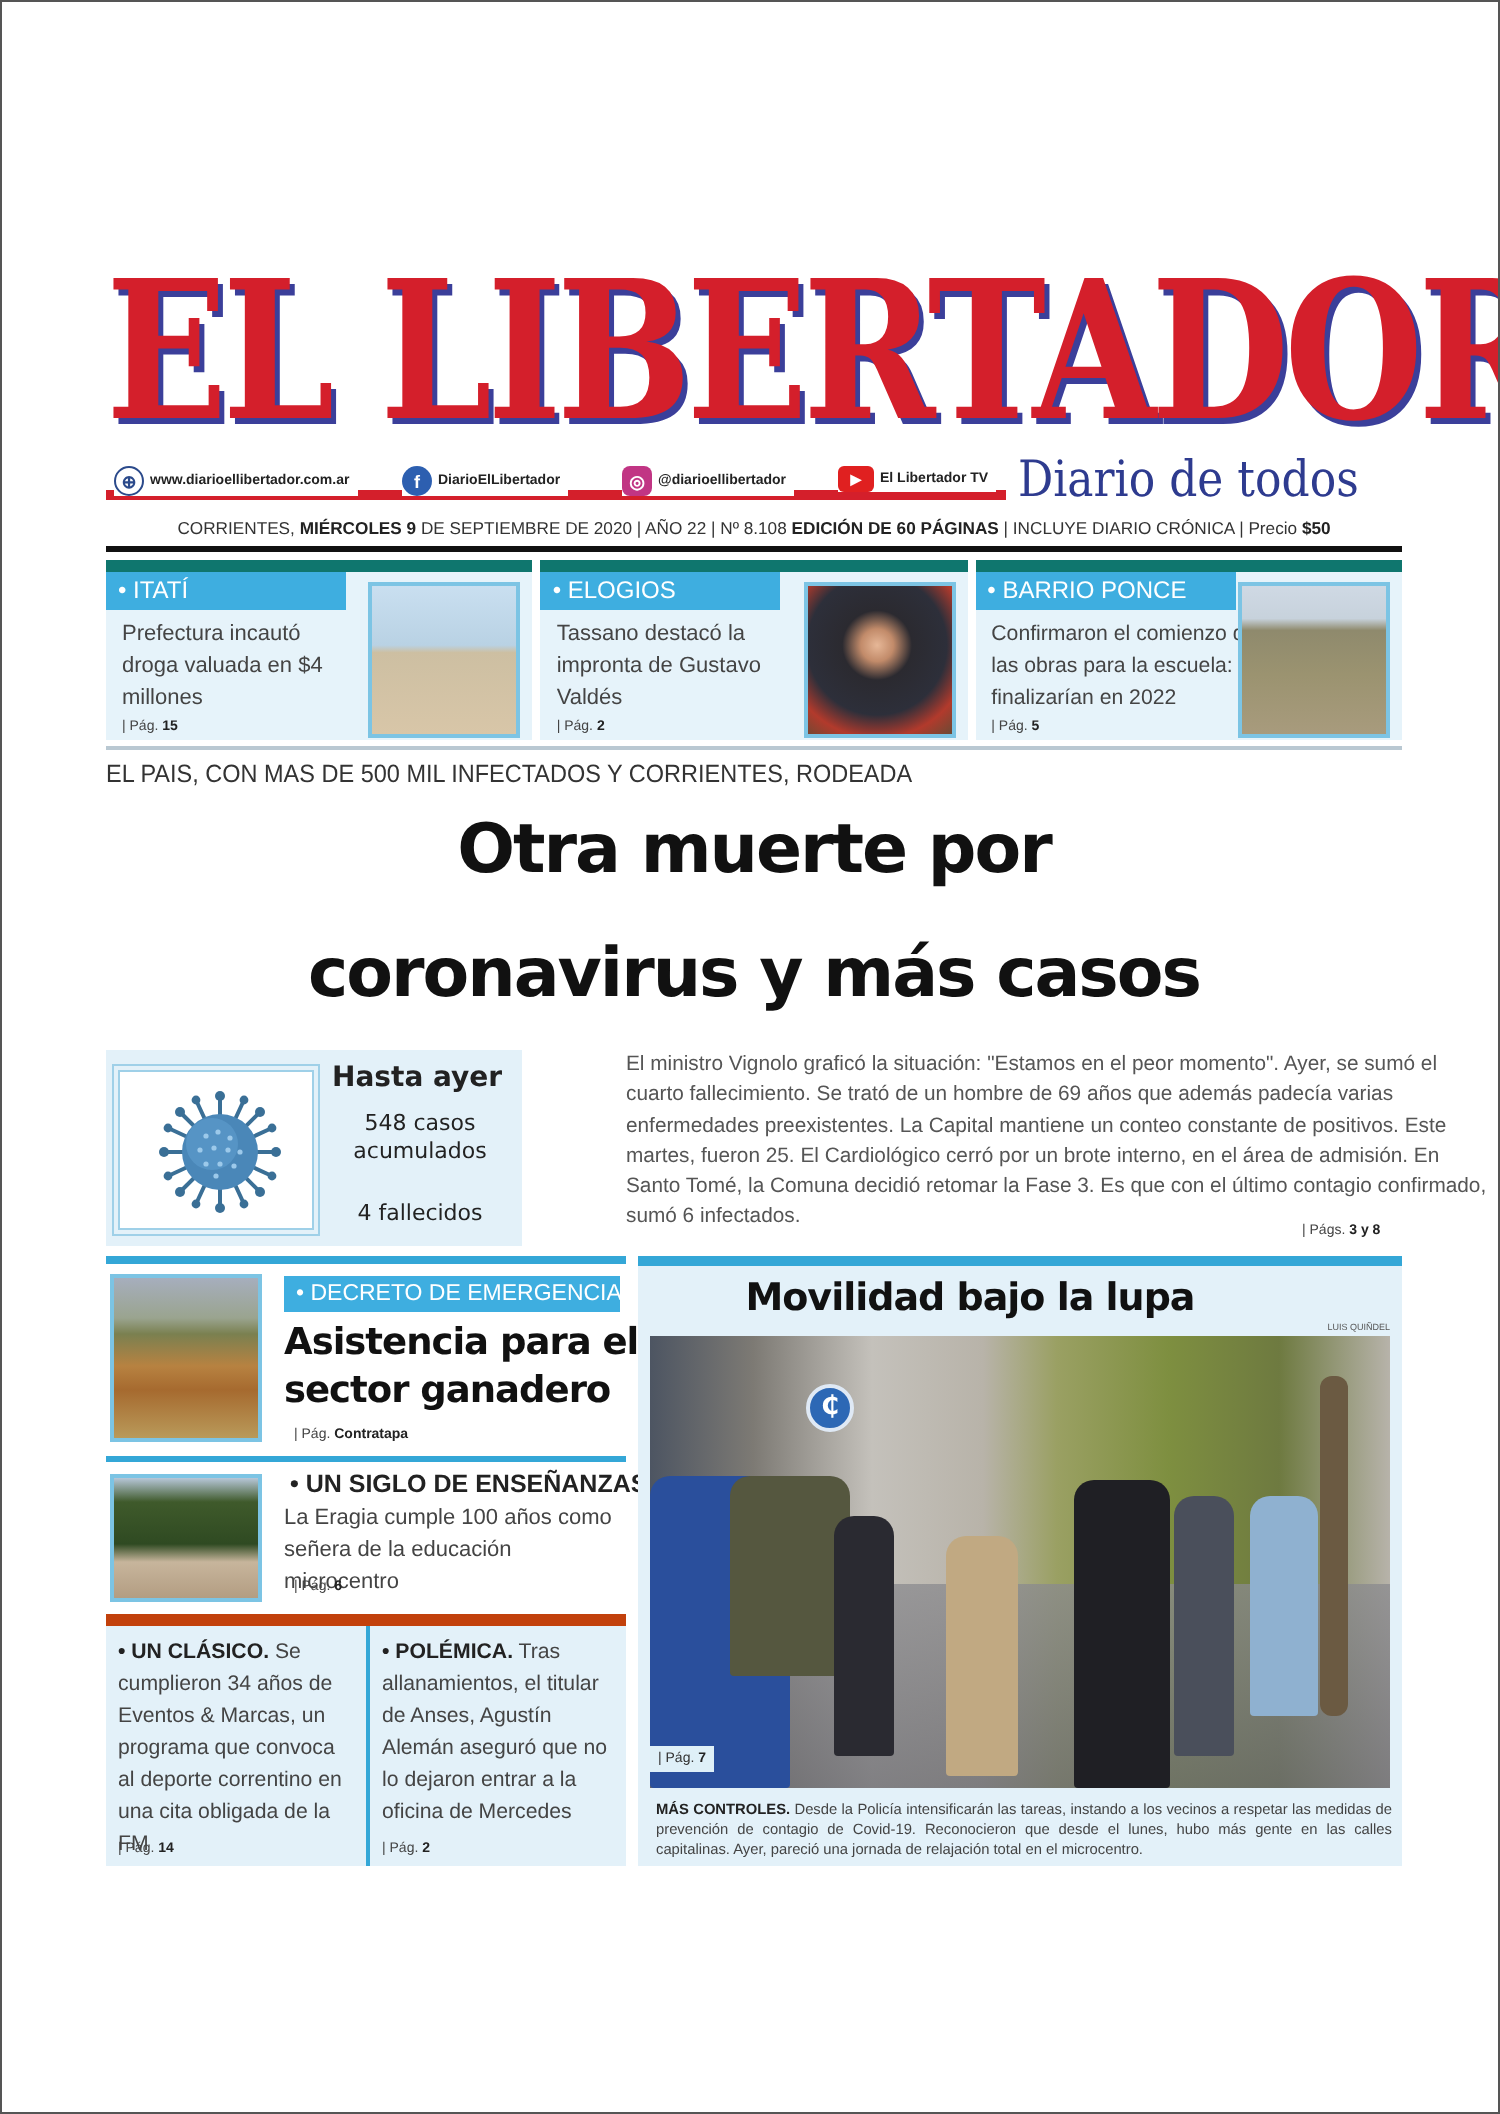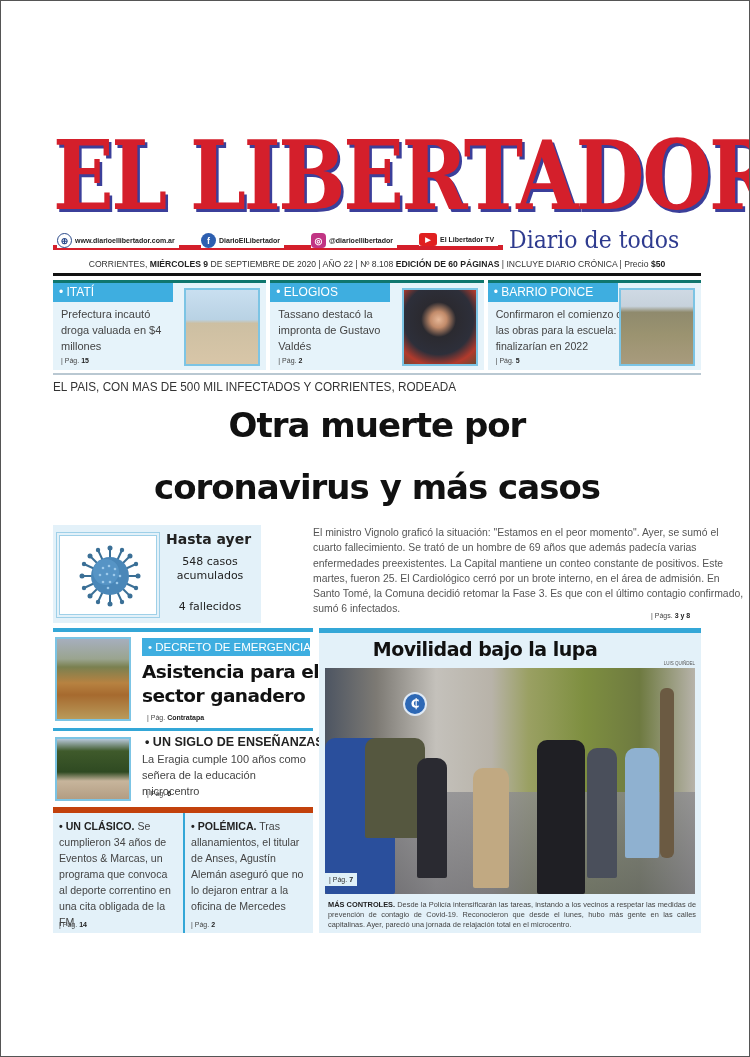--- a/index.html
+++ b/index.html
@@ -20,21 +20,21 @@
     color: #fff; font-size: 9px; font-weight: bold; }
   .tagline { position: absolute; left: 508px; top: 224px; font-family: "DejaVu Serif", serif; color: #2e3b8f; font-size: 25px;
     white-space: nowrap; transform: scaleX(0.88); transform-origin: left top; }
   .dateline { position: absolute; left: 52px; top: 258px; width: 648px; text-align: center; font-size: 8.6px;
     font-family: "Liberation Sans", sans-serif; color: #333; white-space: nowrap; }
   .dateline b { color: #222; }
   .rule-black { position: absolute; left: 52px; top: 272px; width: 648px; height: 3px; background: #111; }
 
   
   .teasers { position: absolute; left: 52px; top: 279px; width: 648px; height: 90px; display: flex; gap: 4px; }
-  .teaser { position: relative; flex: 1; background: #e6f3fa; border-top: 3px solid #0f766e; }
+  .teaser { position: relative; flex: 1; background: #e6f3fa; border-top: 6px solid #0f766e; }
   .teaser .tag { position: absolute; left: 0; top: 0; height: 19px; width: 120px; background: #3eaee0; color: #fff;
     font-family: "Liberation Sans", sans-serif; font-size: 12px; line-height: 19px; padding-left: 6px; }
   .teaser .txt { position: absolute; left: 8px; top: 23px; font-size: 11px; line-height: 16px; color: #444; width: 115px;
     font-family: "Liberation Sans", sans-serif; }
   .teaser .pg { position: absolute; left: 8px; top: 74px; font-size: 7px; color: #444; font-family: "Liberation Sans", sans-serif; }
   .teaser .pg b { color: #222; }
   .teaser .photo { position: absolute; right: 6px; top: 5px; width: 76px; height: 78px; border: 2px solid #7cc4e4; }
   .ph-itati { background: linear-gradient(180deg, #c9dff0 0%, #b9d2e4 40%, #cdbfa2 45%, #d8c6a8 100%); }
   .ph-elogios { background: radial-gradient(circle at 48% 40%, #e6b797 0%, #c28b6a 14%, #2b2a30 30%, #2d2f3a 60%, #b23a2c 80%, #6c4a34 100%); }
   .ph-ponce { background: linear-gradient(180deg, #cfd9e4 0%, #c7d2dc 22%, #8f8a6d 30%, #9b9370 60%, #a89b7d 100%); }

